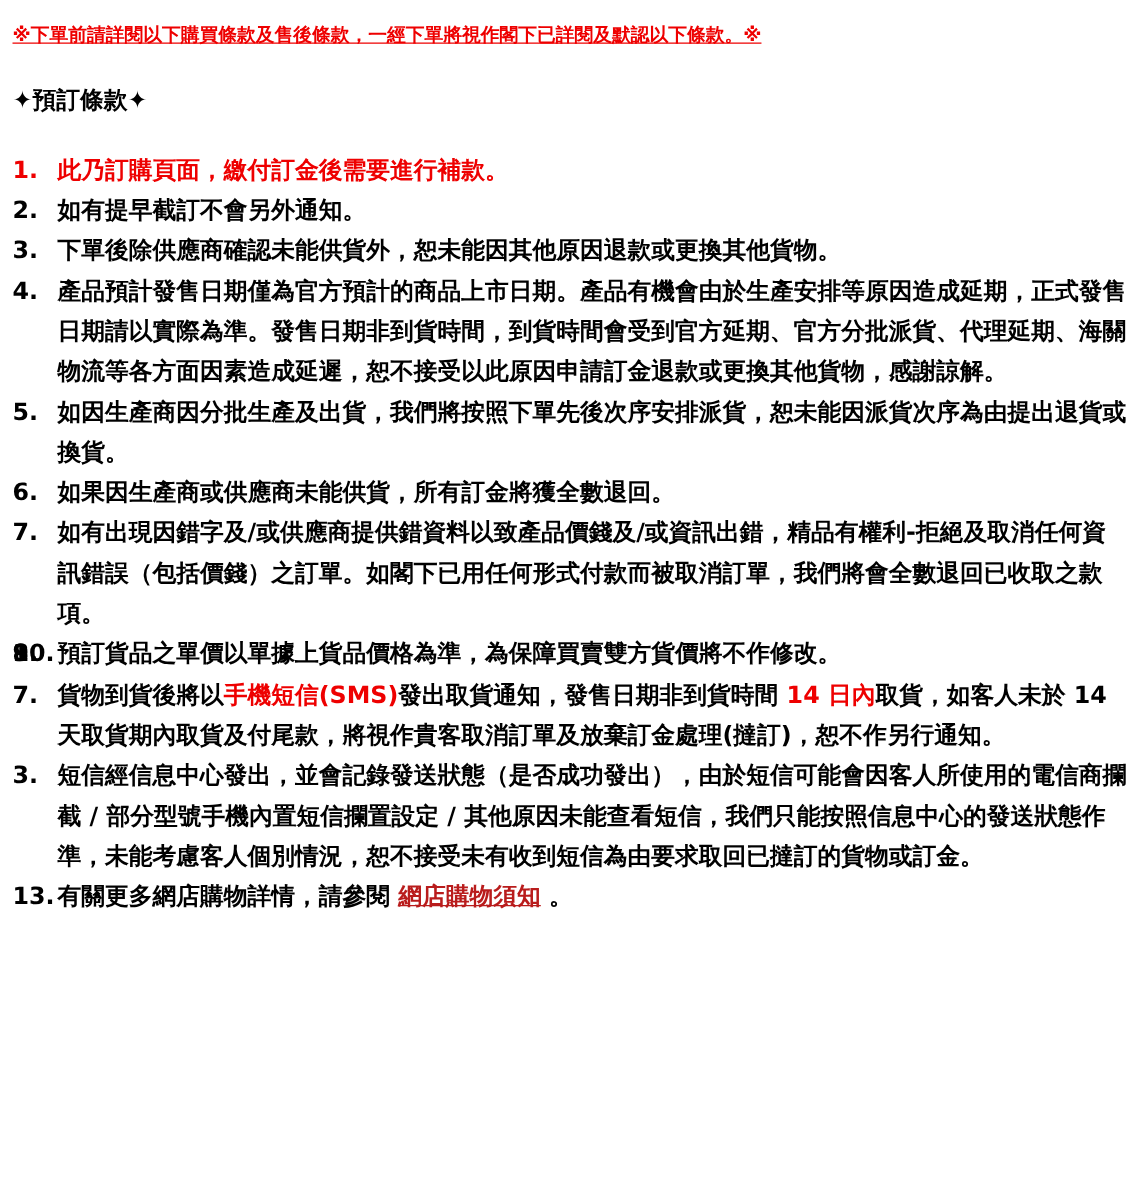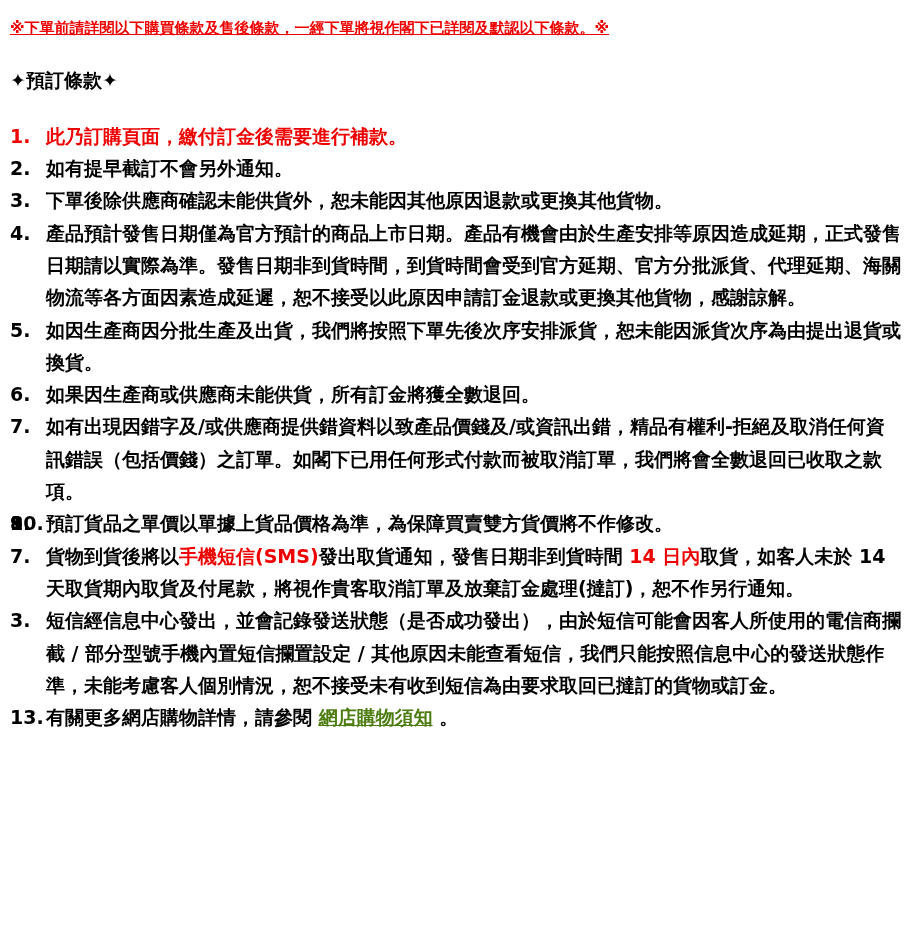--- a/index.html
+++ b/index.html
@@ -42,21 +42,21 @@
     left: 0;
     top: 0;
   }
   .term.red, .term.red .num {
     color: #ee0000;
   }
   .seg-redu {
     color: #ee0000;
   }
   .seg-link {
-    color: #4d7c0f;
+    color: #b91c1c;
     text-decoration: underline;
     cursor: pointer;
   }
 </style>
 </head>
 <body>
 
 <div class="header-warning">※下單前請詳閱以下購買條款及售後條款，一經下單將視作閣下已詳閱及默認以下條款。※</div>
 
 <div class="section-title">✦預訂條款✦</div>

